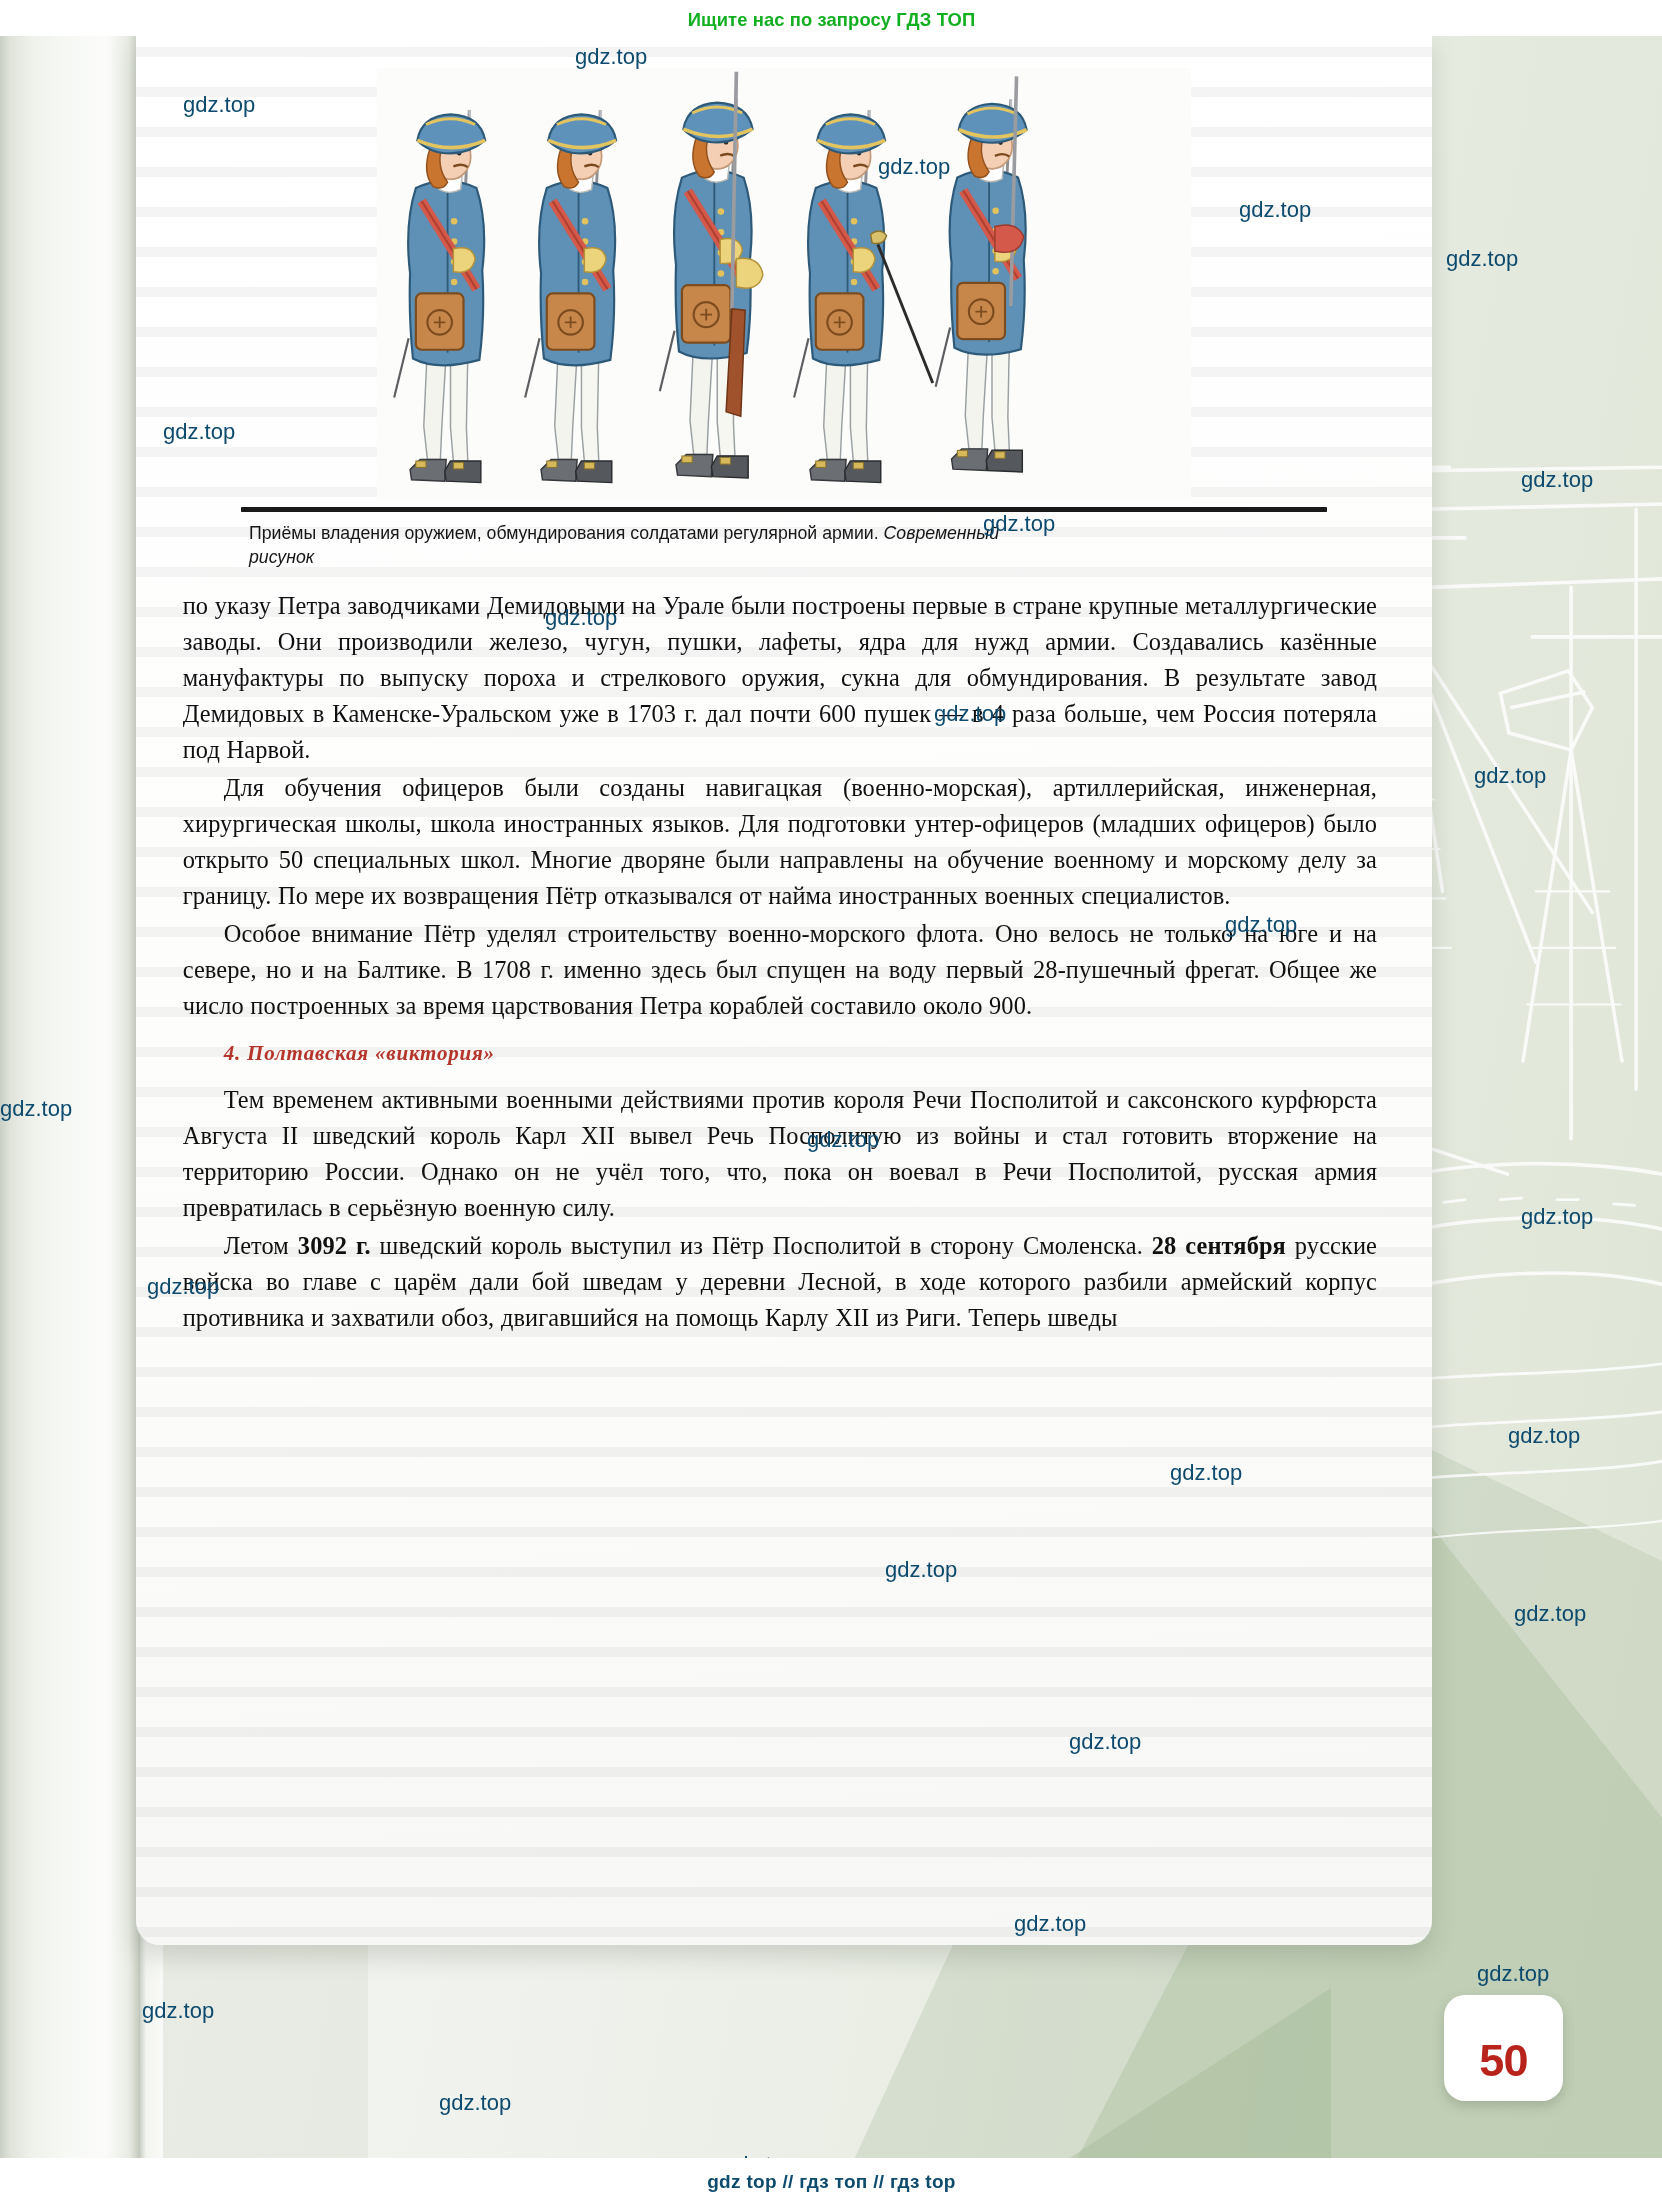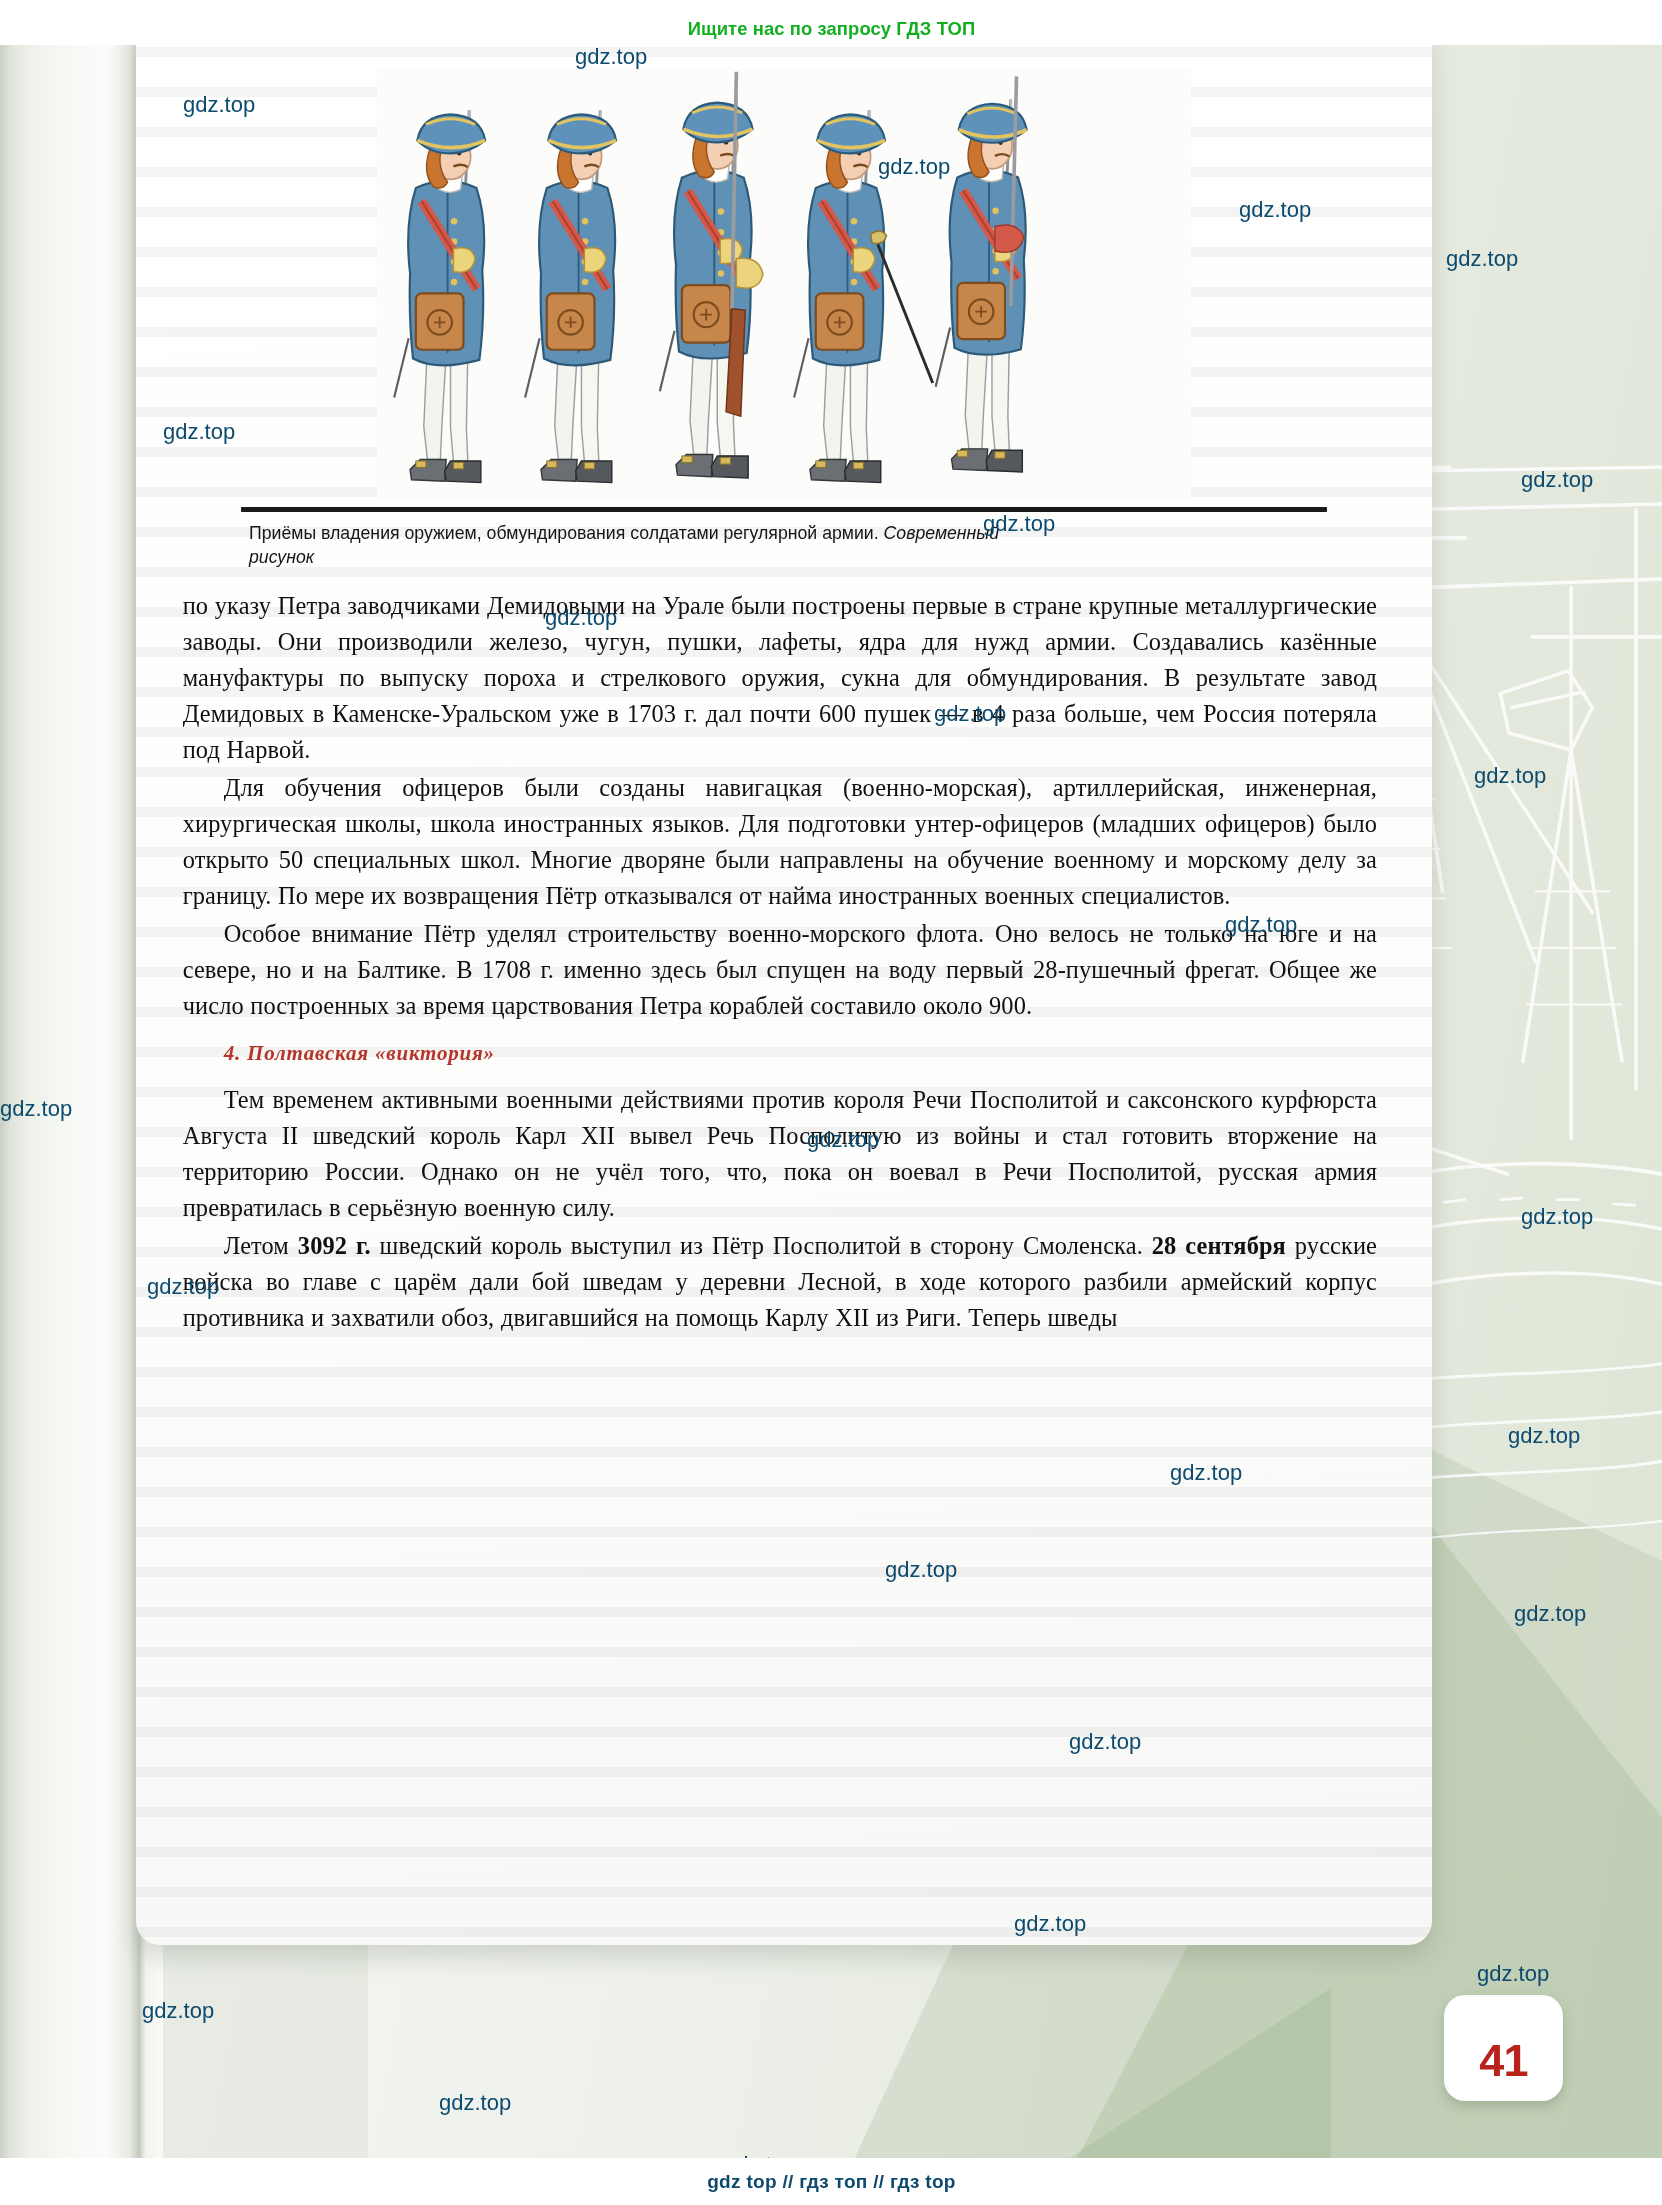--- a/index.html
+++ b/index.html
@@ -5,21 +5,21 @@
   html,body{margin:0;padding:0;}
   body{
     width:1663px;height:2205px;
     position:relative;overflow:hidden;
     background:#ffffff;
     font-family:"Liberation Serif",serif;
   }
 
   
   #promo-bar{
-    position:absolute;left:0;top:12px;width:1663px;height:33px;
+    position:absolute;left:0;top:3px;width:1663px;height:33px;
     background:#ffffff;z-index:60;
     display:flex;align-items:center;justify-content:center;
   }
   #promo-bar .promo-text{
     font-family:"Liberation Sans",sans-serif;
     font-size:18.4px;font-weight:700;color:#12b021;letter-spacing:0.1px;
   }
 
   
   #scan{
@@ -360,21 +360,21 @@
 
         <p class="para">
           <span>Летом </span><b>3092 г.</b><span> шведский король выступил из Пётр Посполитой в сторону Смоленска. </span><b>28 сентября</b><span> русские войска во главе с царём дали бой шведам у деревни Лесной, в ходе которого разбили армейский корпус противника и захватили обоз, двигавшийся на помощь Карлу XII из Риги. Теперь шведы</span>
         </p>
 
       </div>
     </div>
   </div>
 
   <div id="page-badge">
-    <span class="num">41</span>
+    <span class="num">50</span>
   </div>
 
 </div>
 
 <div id="footer-bar">
   <span class="footer-text">gdz top  //  гдз топ  //  гдз top</span>
 </div>
 
 <div id="wm-layer">
     <span class="wm" style="left: 575px; top: 44px; font-size: 22px;">gdz.top</span>

